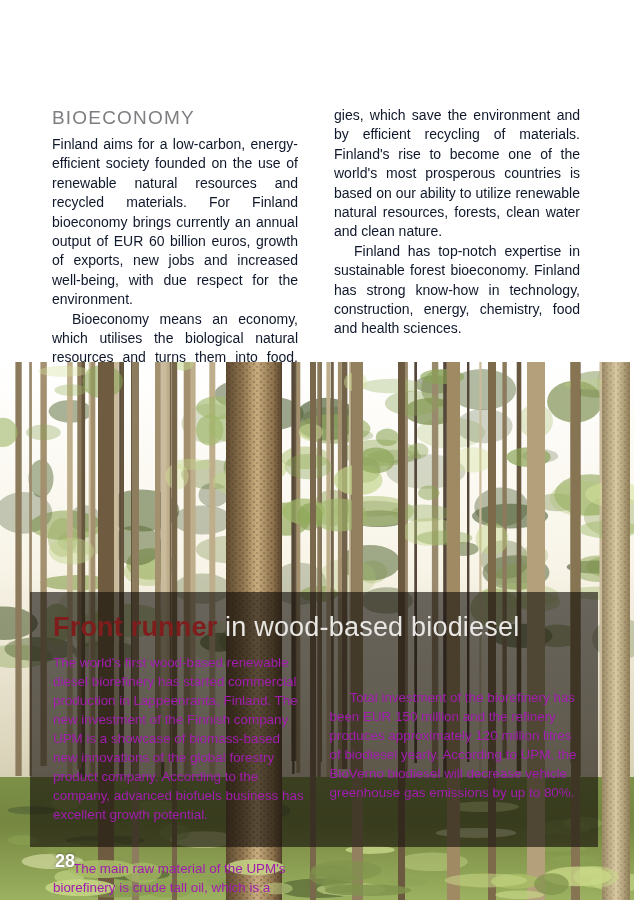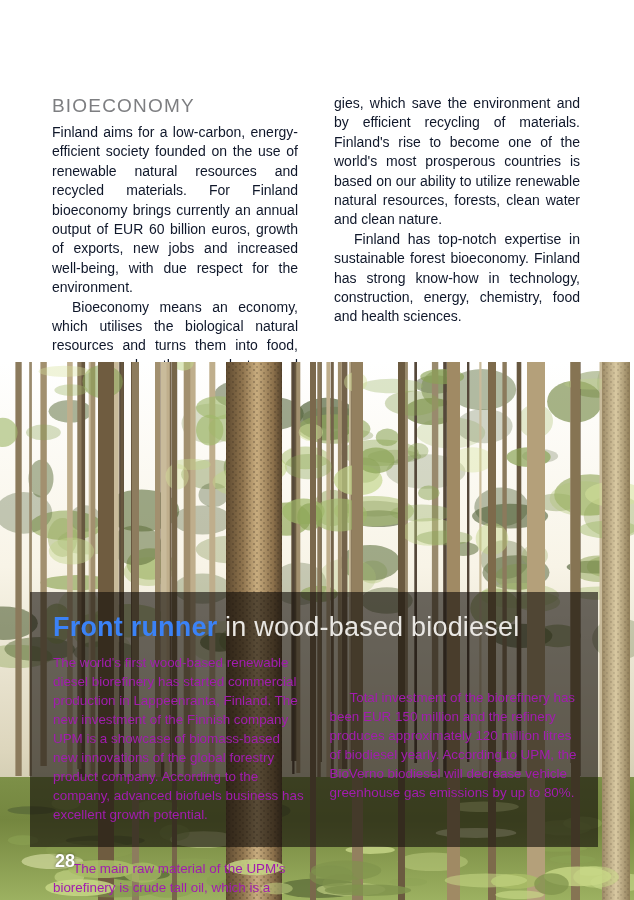--- a/index.html
+++ b/index.html
@@ -5,21 +5,21 @@
   * { margin:0; padding:0; box-sizing:border-box; }
   html,body { background:#e9e9e9; }
   .page {
     position:relative; width:634px; height:900px; margin:0 auto;
     background:#ffffff; overflow:hidden;
     font-family:"Liberation Sans", sans-serif;
     -webkit-font-smoothing:antialiased;
   }
   
   .top-article {
-    position:absolute; left:52px; top:94px; width:528px;
+    position:absolute; left:52px; top:106px; width:528px;
     display:flex; gap:36px;
   }
   .col { flex:1; }
   .article-heading {
     font-size:19px; font-weight:400; letter-spacing:1.2px;
     color:#7d7e81; line-height:23px; margin-bottom:6px;
   }
   .body-p {
     font-size:14px; line-height:19.4px; color:#0f172a;
     text-align:justify;
@@ -33,21 +33,21 @@
   
   .photo { position:absolute; left:0; top:362px; width:634px; height:538px; }
   .photo svg { display:block; width:100%; height:100%; }
   
   .feature-box {
     position:absolute; left:30px; top:592px; width:568px; height:255px;
     background:rgba(19,15,10,0.62);
     padding:17px 14px 0 23px; color:#f3f1ed;
   }
   .feature-title { font-size:27px; line-height:36px; font-weight:300; color:#e9e7e3; margin-bottom:8px; letter-spacing:0.2px; }
-  .feature-title .t-bold { font-weight:700; color:#3b82f6;text-align:center; }
+  .feature-title .t-bold { font-weight:700; color:#7f1d1d;text-align:center; }
   .feature-cols { display:flex; gap:22px; }
   .feature-p { font-size:13.4px; line-height:19px; color:#a21caf; }
   .feature-p.indent { text-indent:20px;margin-top:35px; }
   .page-number {
     position:absolute; left:55px; top:851px; color:#ffffff;
     font-size:18px; font-weight:700; text-shadow:0 0 3px rgba(0,0,0,0.5);
   }
 </style>
 </head>
 <body>

